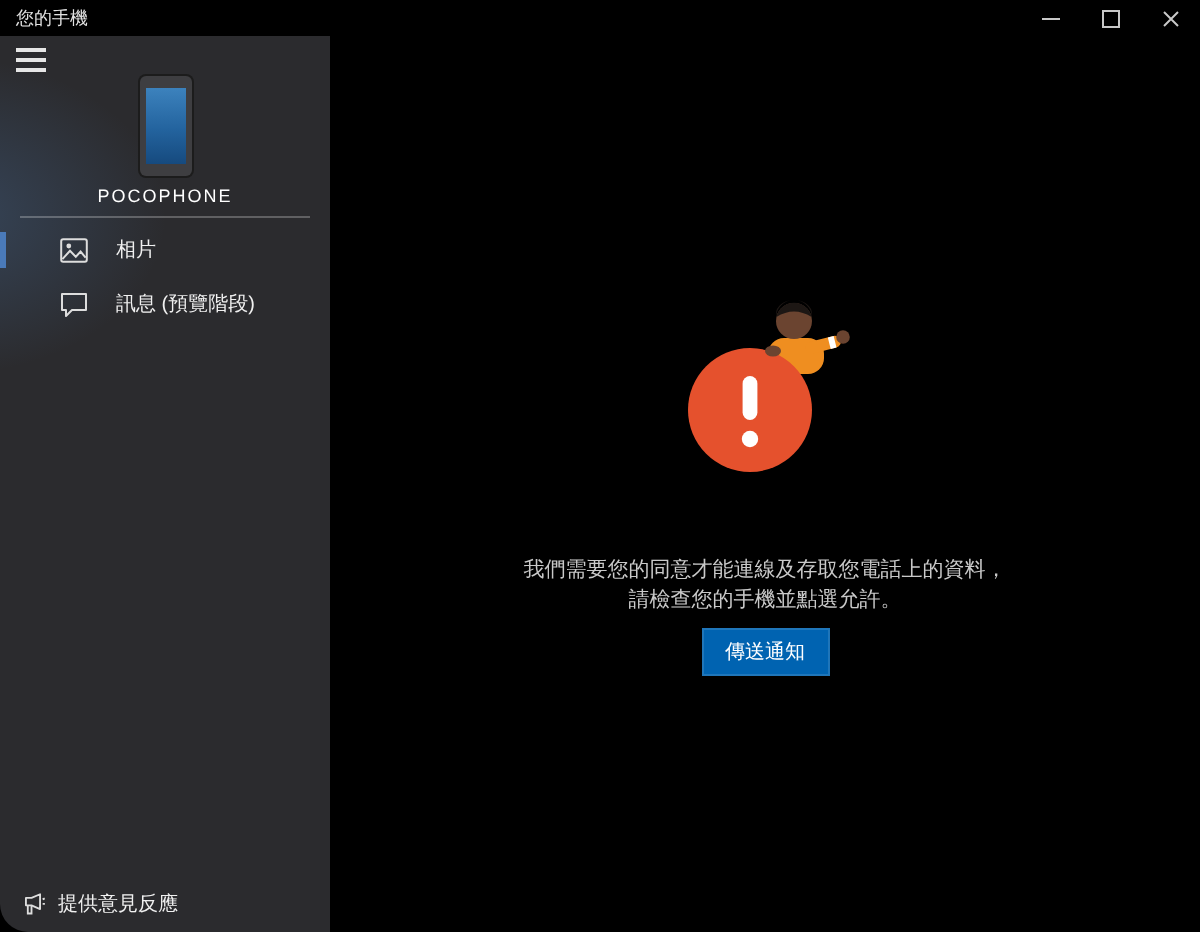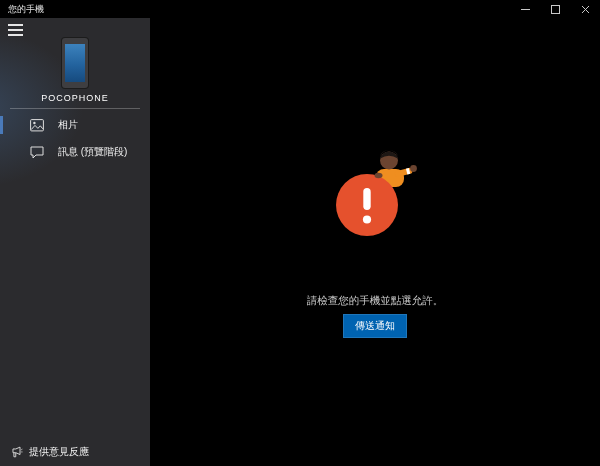--- a/index.html
+++ b/index.html
@@ -1,32 +1,32 @@
 <!DOCTYPE html>
 <html style="--accent_button: #0063b1; --nav_selection: #4a7ab9; --alert_circle: #e5512d; --person_shirt: #ef8e20; --person_skin: #6b4430; --person_hair: #1d1714; --phone_screen_top: #3c82bd; --phone_screen_bottom: #164a7e; --sidebar_bg: #2b2b2e; --main_bg: #000000;"><head>
 <meta charset="utf-8">
 <style>
   html,body { margin:0; padding:0; background:#000; }
   .window {
     position:relative; width:600px; height:466px; overflow:hidden;
     background:var(--main_bg,#000);
     font-family:"Liberation Sans","DejaVu Sans",sans-serif;
-    color:#fff; -webkit-font-smoothing:antialiased;
+    color:#fff;border-radius:14px; -webkit-font-smoothing:antialiased;
   }
   
   .titlebar { height:18px; display:flex; align-items:center; background:#000; }
   .titlebar .title { font-size:9px; color:#e2e2e2; padding-left:8px; }
   .controls { margin-left:auto; display:flex; height:100%; }
   .ctrl { width:30px; height:18px; display:flex; align-items:center; justify-content:center; cursor:default; }
   .min-glyph { width:9px; height:1px; background:#c8c8c8; }
   .max-glyph { width:7px; height:7px; border:1px solid #c8c8c8; }
   
   .appbody { position:absolute; top:18px; left:0; right:0; bottom:0; display:flex; }
   .sidebar {
-    width:150px; flex-shrink:0; position:relative;
+    width:165px; flex-shrink:0; position:relative;
     background:var(--sidebar_bg,#2b2b2e);
     background-image:radial-gradient(150px 110px at -25px 90px, rgba(80,130,190,.30), transparent 72%);
   }
   .hamburger { position:absolute; top:6px; left:8px; width:15px; cursor:default; }
   .hamburger span { display:block; width:15px; height:2px; background:#e6e6e6; margin-bottom:3px; }
   .device { position:absolute; top:20px; left:0; right:0; text-align:center; }
   .phone-thumb {
     width:26px; height:50px; margin:0 auto; border-radius:3px;
     background:#3e3e41; display:flex; align-items:center; justify-content:center;
     box-shadow:0 0 0 1px #1c1c1c;
@@ -147,21 +147,21 @@
         <circle cx="38" cy="55" r="31" fill="#e5512d"></circle>
 
         <ellipse cx="49.5" cy="25.5" rx="4" ry="2.8" fill="#6b4430"></ellipse>
 
         <rect x="34.3" y="38" width="7.4" height="22" rx="3.7" fill="#fff"></rect>
         <circle cx="38" cy="69.5" r="4.1" fill="#fff"></circle>
       </svg>
 
 
       <p class="body-text">
-        <br>
+        <span>我們需要您的同意才能連線及存取您電話上的資料，</span><br>
         <span>請檢查您的手機並點選允許。</span>
       </p>
 
       <button class="notify-btn">傳送通知</button>
 
     </main>
   </div>
 </div>
 
 </body></html>

